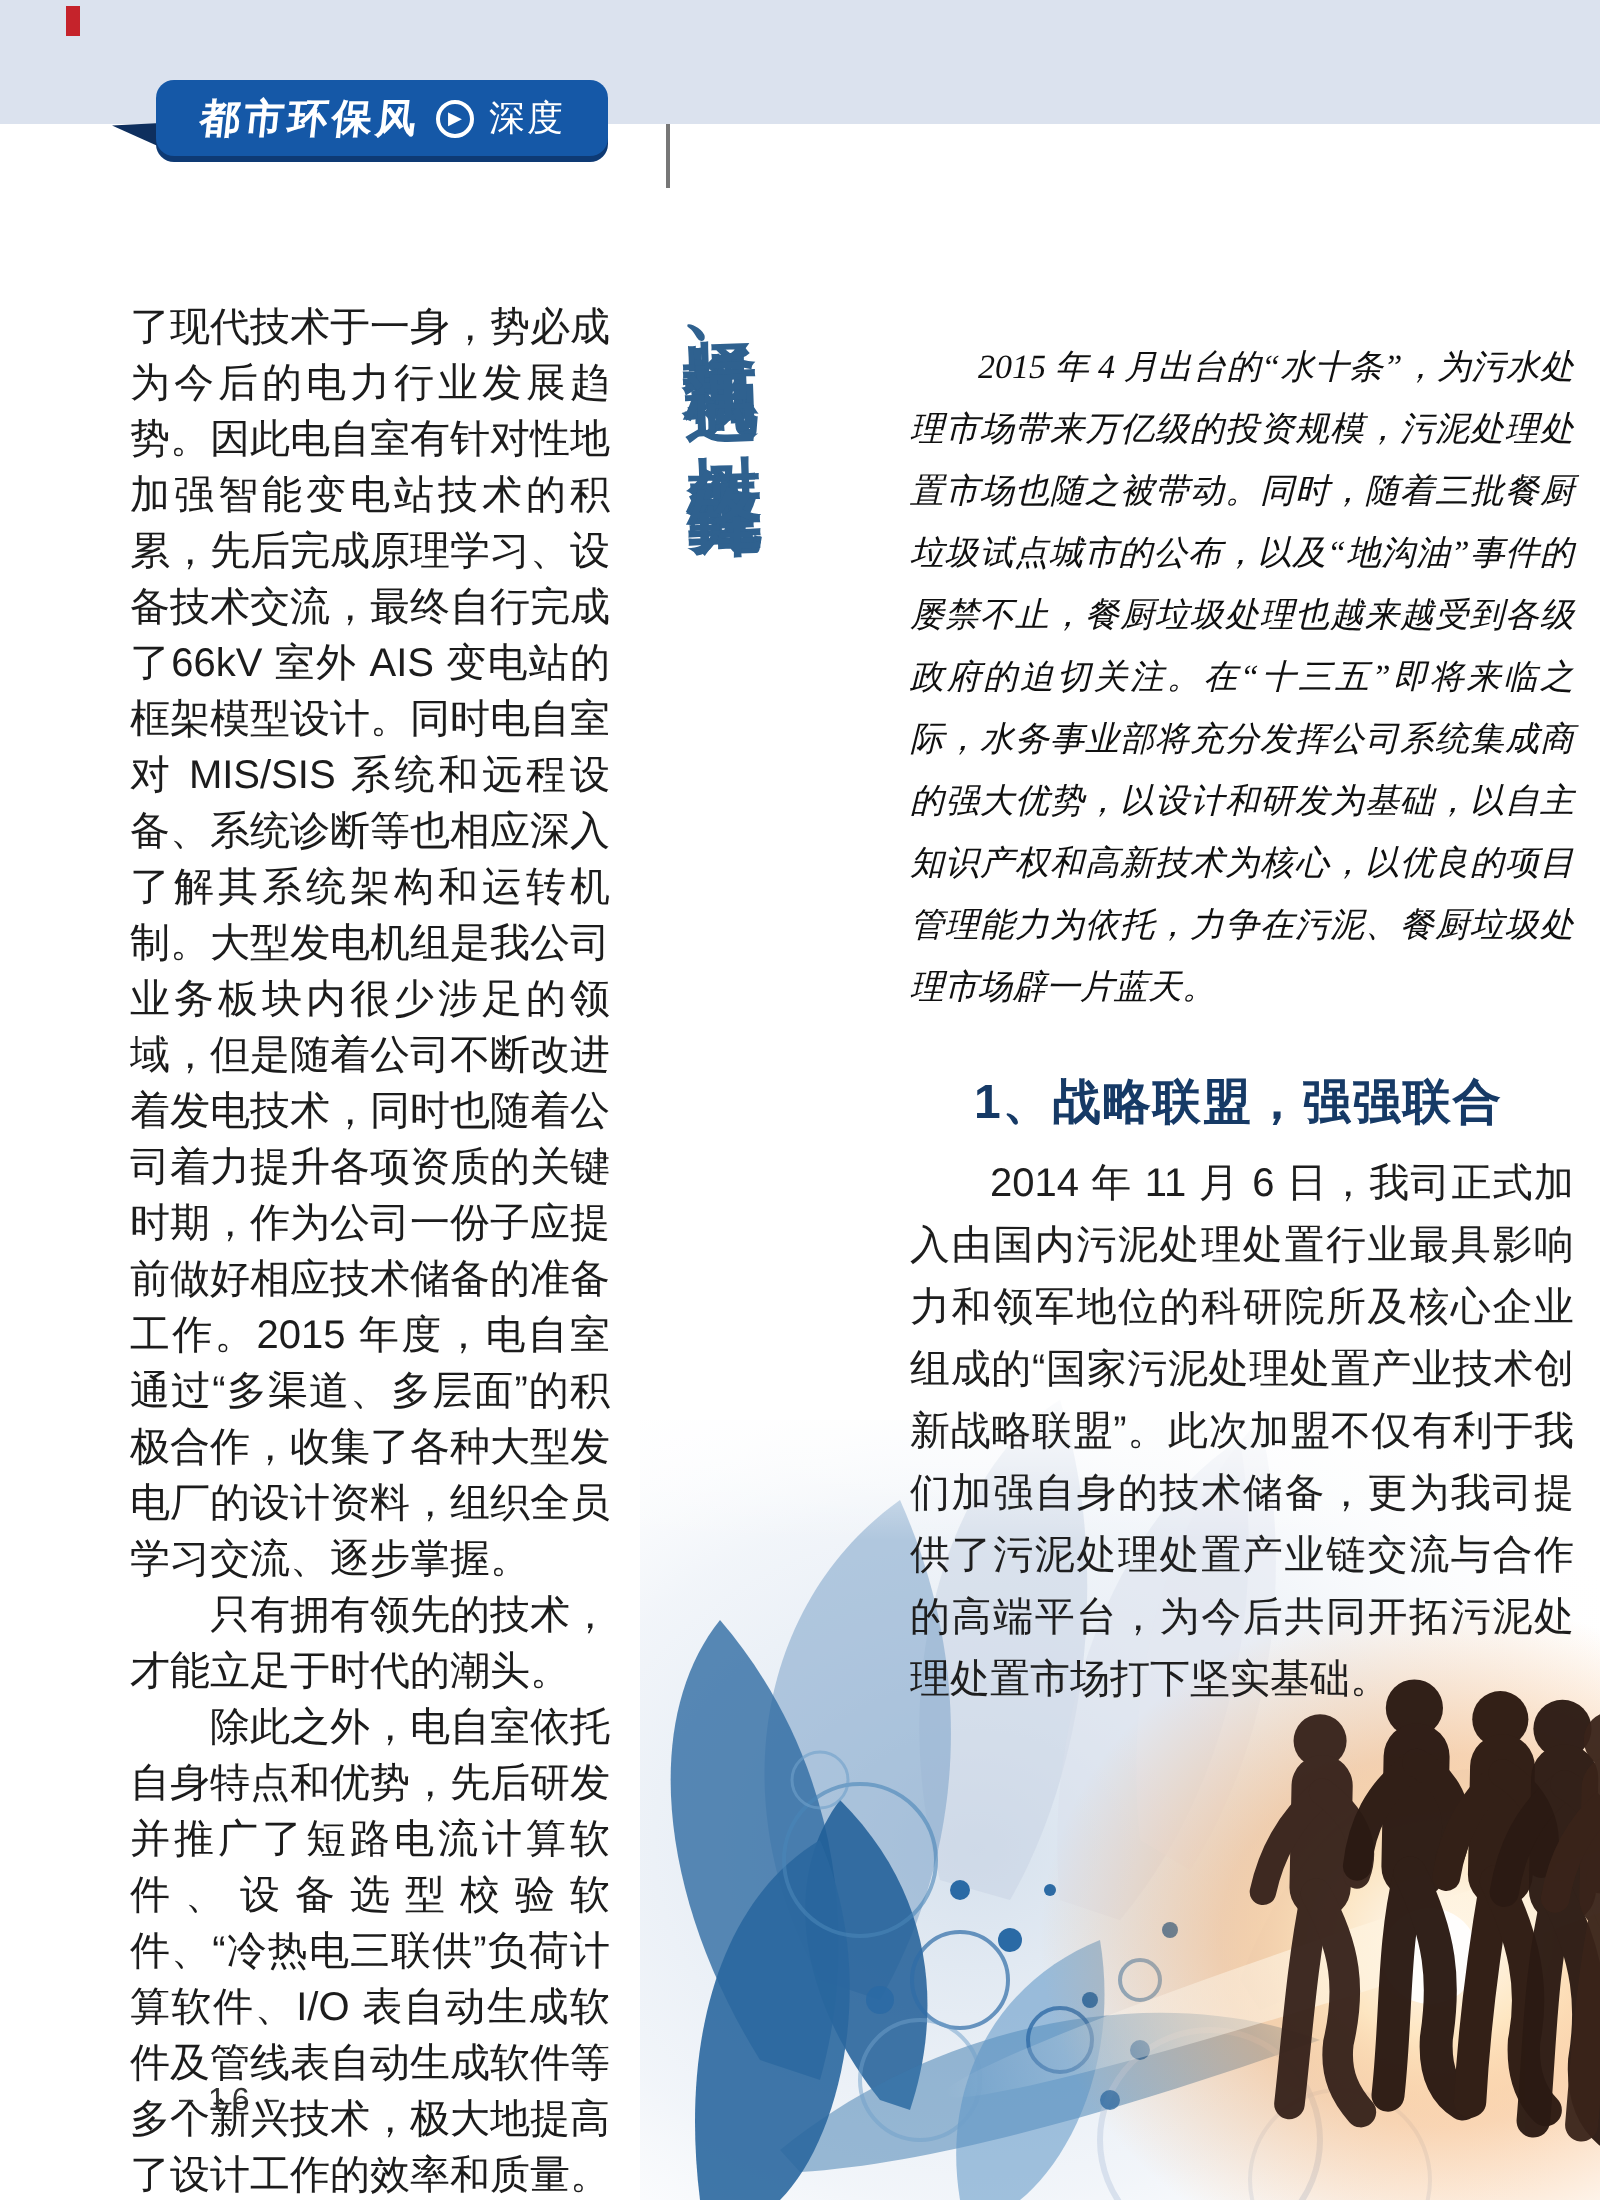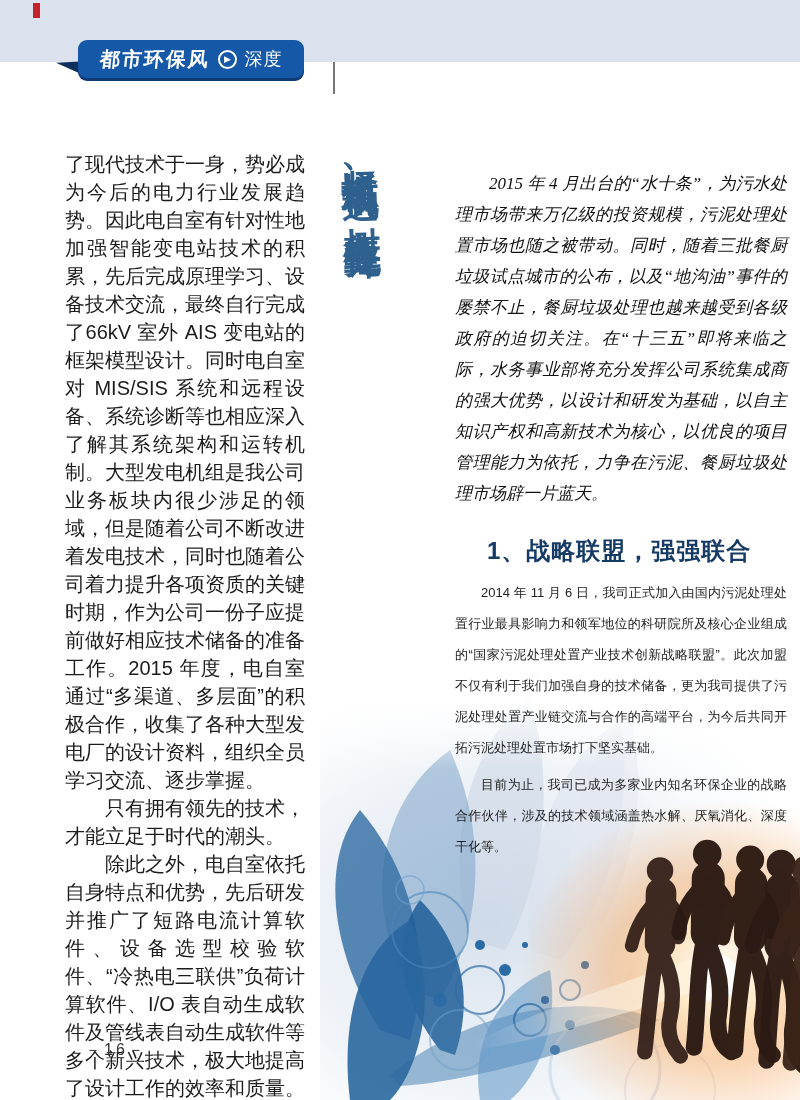--- a/index.html
+++ b/index.html
@@ -56,21 +56,21 @@
   .right-col{position:absolute;left:420px;top:168px;width:332px;z-index:2;margin-left:35px;}
   .intro{
     font-family:"Liberation Serif",serif;font-style:italic;
     font-size:17px;line-height:31px;color:#101010;text-align:justify;text-indent:2em;margin:0;
   }
   .sec-heading{
     margin:26px 0 10px 0;padding-left:32px;
     font-size:24px;font-weight:bold;color:#163a66;letter-spacing:1px;
   }
   .sec-par{
-    margin:0 0 6px 0;font-size:13px;line-height:31px;color:#1e1e1e;
+    margin:0 0 6px 0;font-size:20px;line-height:31px;color:#1e1e1e;
     text-align:justify;text-indent:2em;
   }
 
   
   .art{position:absolute;left:320px;top:690px;width:480px;height:410px;z-index:0;}
 </style>
 </head>
 <body>
 
 <div class="page">
@@ -91,21 +91,20 @@
     <p class="indent">除此之外，电自室依托自身特点和优势，先后研发并推广了短路电流计算软件、设备选型校验软件、“冷热电三联供”负荷计算软件、I/O 表自动生成软件及管线表自动生成软件等多个新兴技术，极大地提高了设计工作的效率和质量。另外电讯专业研发小组还开发了极具科室业务特点的 CIA 项目信息管理系统，使得科室管理工作更高效灵活。</p>
     <p class="byline">工程部电自室  汪焱森</p>
   </div>
 
   <div class="v-title">紧抓市场机遇、树立行业先锋</div>
 
   <div class="right-col">
     <p class="intro">2015 年 4 月出台的“水十条”，为污水处理市场带来万亿级的投资规模，污泥处理处置市场也随之被带动。同时，随着三批餐厨垃圾试点城市的公布，以及“地沟油”事件的屡禁不止，餐厨垃圾处理也越来越受到各级政府的迫切关注。在“十三五”即将来临之际，水务事业部将充分发挥公司系统集成商的强大优势，以设计和研发为基础，以自主知识产权和高新技术为核心，以优良的项目管理能力为依托，力争在污泥、餐厨垃圾处理市场辟一片蓝天。</p>
     <div class="sec-heading">1、战略联盟，强强联合</div>
     <p class="sec-par">2014 年 11 月 6 日，我司正式加入由国内污泥处理处置行业最具影响力和领军地位的科研院所及核心企业组成的“国家污泥处理处置产业技术创新战略联盟”。此次加盟不仅有利于我们加强自身的技术储备，更为我司提供了污泥处理处置产业链交流与合作的高端平台，为今后共同开拓污泥处理处置市场打下坚实基础。</p>
-    <p class="sec-par">目前为止，我司已成为多家业内知名环保企业的战略合作伙伴，涉及的技术领域涵盖热水解、厌氧消化、深度干化等。</p>
   </div>
 
   <div class="page-num">－16－</div>
 
   <svg class="art" viewBox="0 0 480 410" xmlns="http://www.w3.org/2000/svg" aria-hidden="true">
     <defs>
       <radialGradient id="wash" cx="35%" cy="55%" r="75%">
         <stop offset="0%" stop-color="#cfdcea" stop-opacity="0.85"></stop>
         <stop offset="60%" stop-color="#e4ebf4" stop-opacity="0.5"></stop>
         <stop offset="100%" stop-color="#ffffff" stop-opacity="0"></stop>

